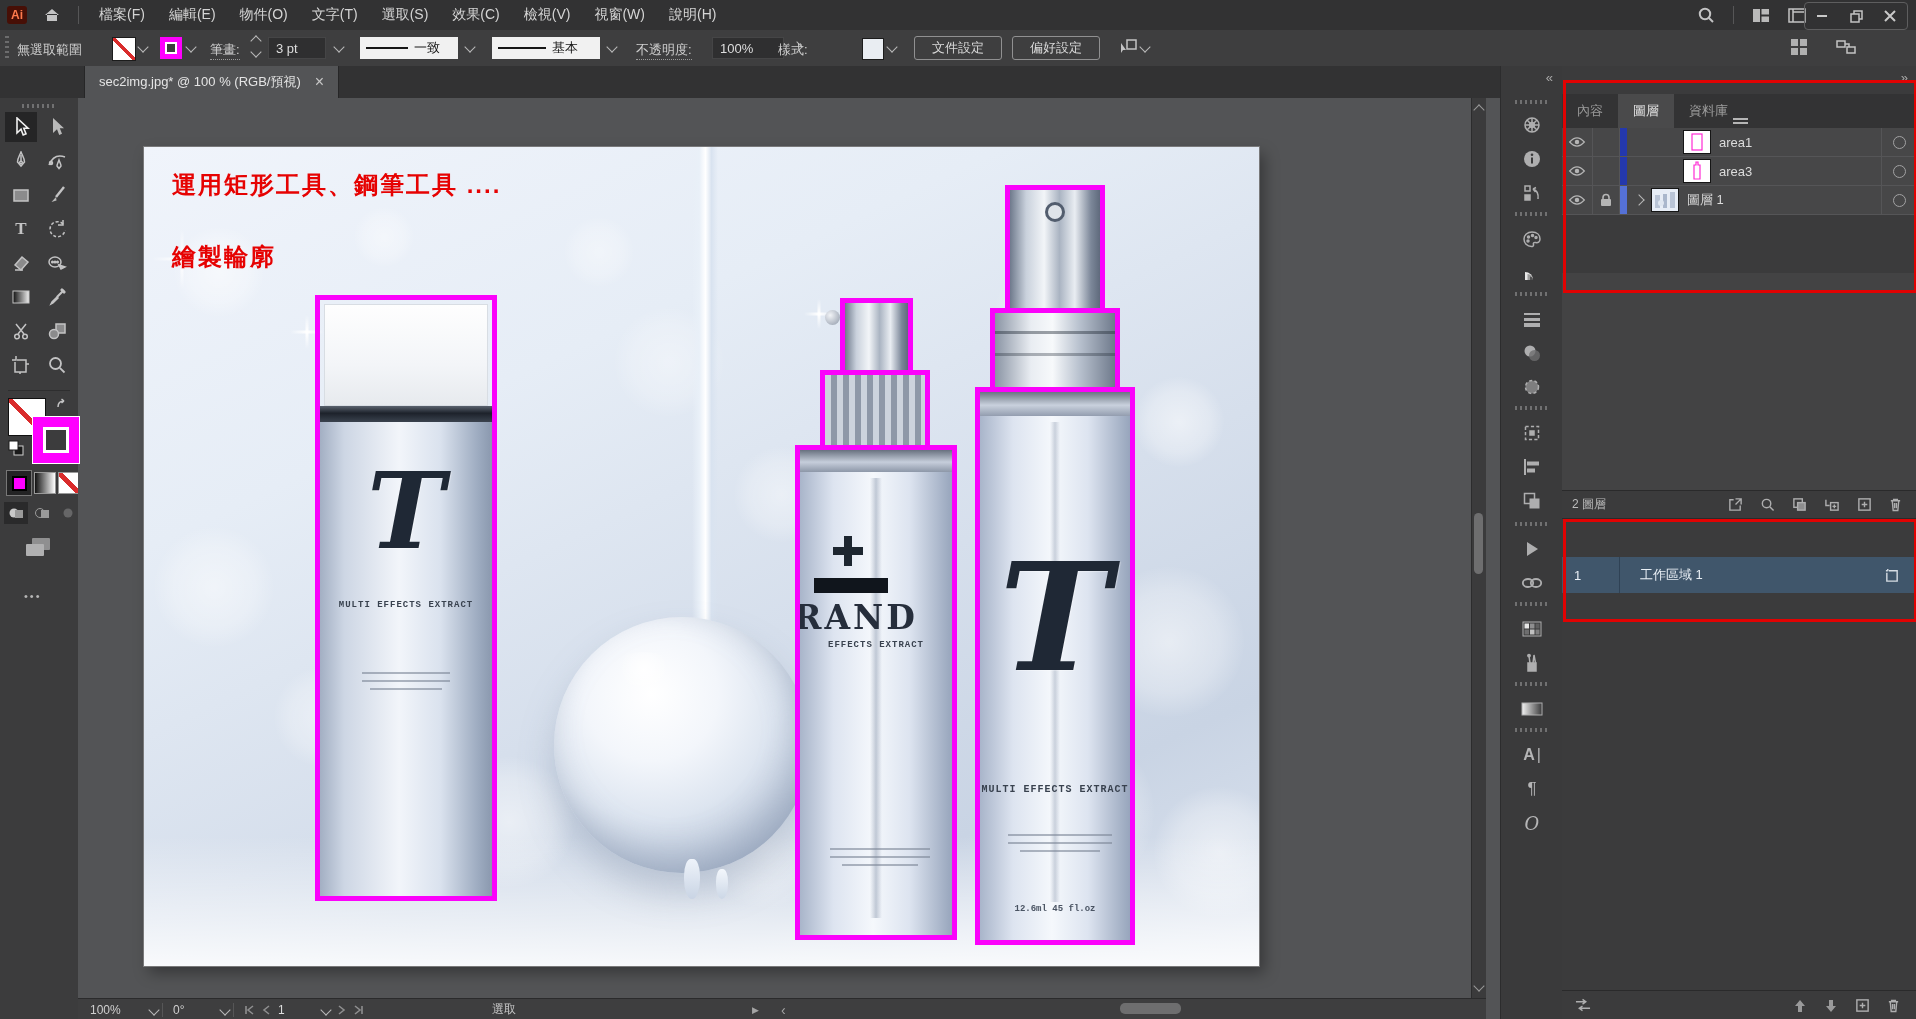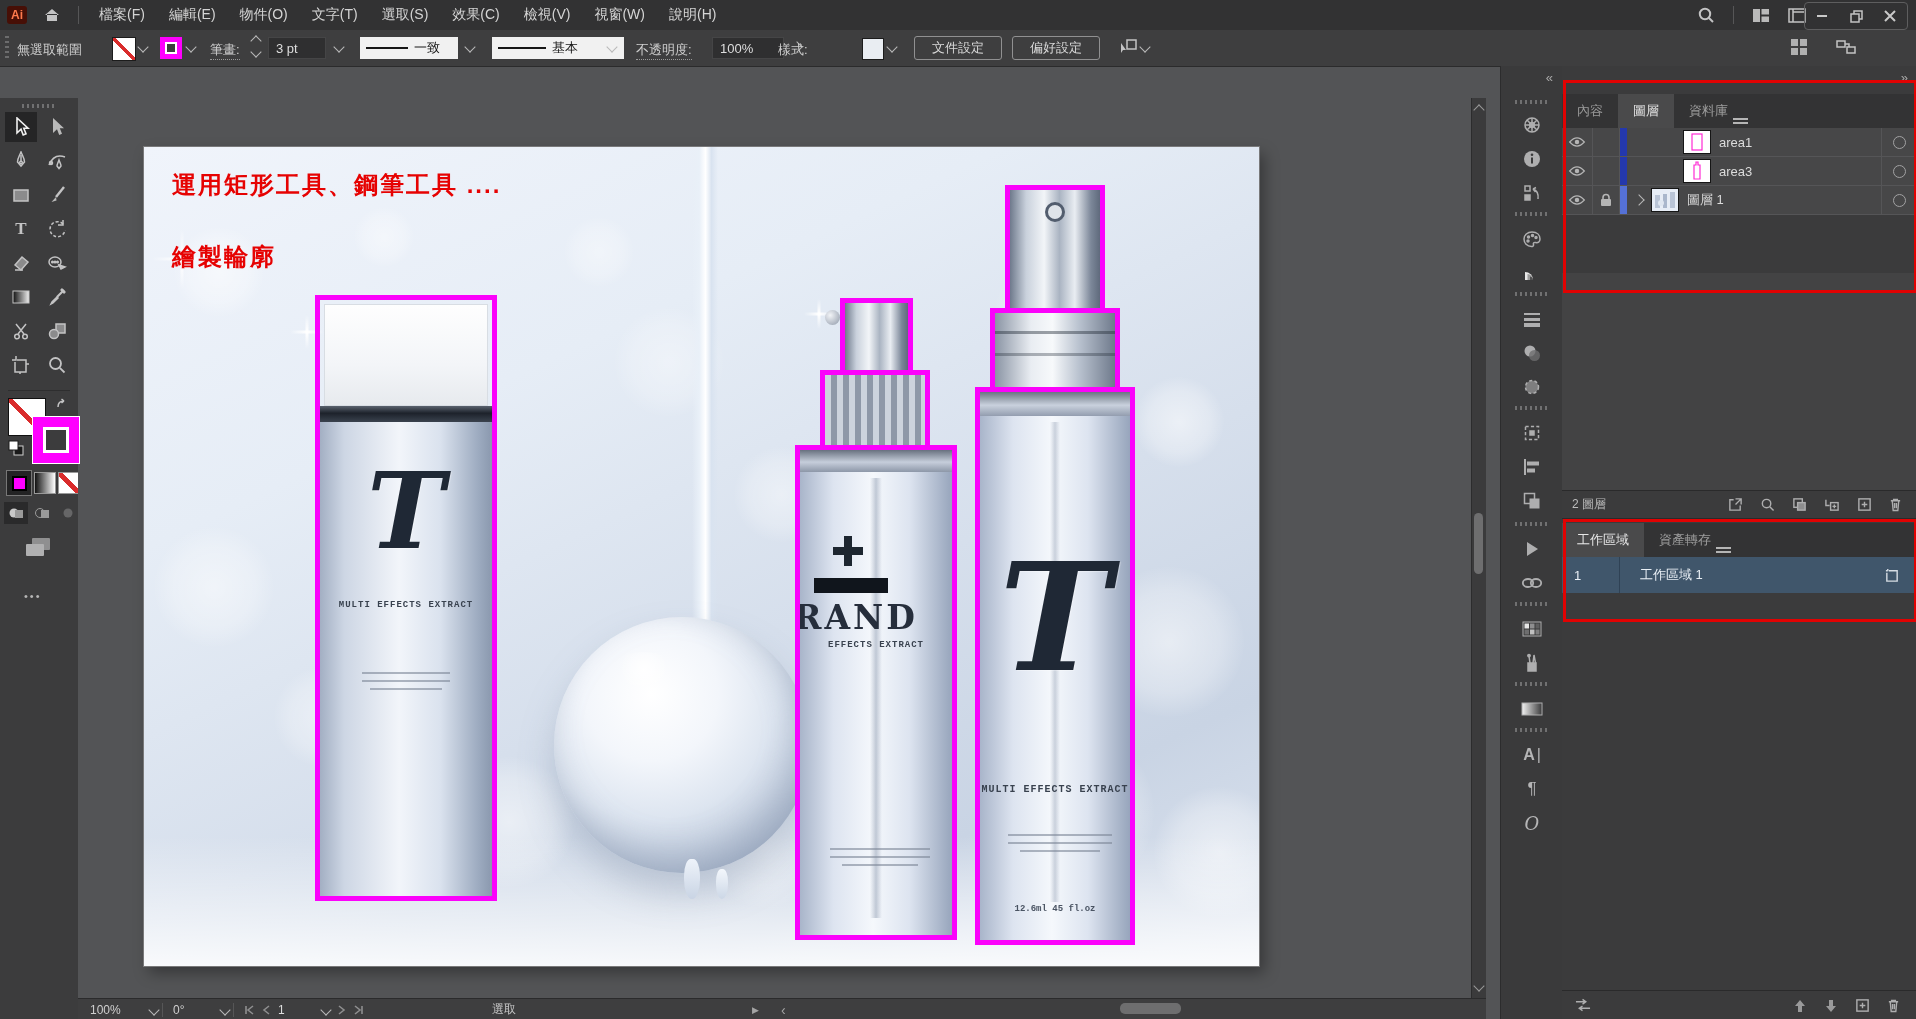--- a/index.html
+++ b/index.html
@@ -141,21 +141,21 @@
     </span>
     <span class="abs field" style="left:268px;top:7px;width:58px;">3 pt</span>
     <span class="chev abs" style="left:335px;top:13px;"></span>
 
     <span class="abs whitebox" style="left:360px;top:7px;width:98px;">
       <span class="wline" style="width:42px;"></span>
         <span>一致</span>
     </span>
     <span class="chev abs" style="left:466px;top:13px;"></span>
 
-    <span class="abs whitebox" style="left:492px;top:7px;width:132px;">
+    <span class="abs whitebox" style="left:492px;top:7px;width:108px;">
       <span class="wline" style="width:48px;"></span>
         <span>基本</span>
     </span>
     <span class="chev abs" style="left:608px;top:13px;"></span>
 
     <span class="abs" style="left:636px;top:11px;border-bottom:1px dotted #9a9a9a;">不透明度:</span>
     <span class="abs field" style="left:712px;top:7px;width:72px;">100%</span>
     <span class="chev abs r" style="left:793px;top:13px;"></span>
 
     <span class="abs" style="left:778px;top:11px;">樣式:</span>
@@ -184,20 +184,26 @@
     <span class="abs flex" style="left:1836px;top:8px;">
       <svg class="t" width="20" height="18" viewBox="0 0 20 18">
           <rect x="1" y="3" width="8" height="6"></rect>
           <rect x="11" y="9" width="8" height="6"></rect>
           <path d="M9 6 L13 6 L13 9"></path>
         </svg>
     </span>
     <span class="abs menu3" style="left:1882px;top:12px;"></span>
   </div>
 
+  <div class="abs bar" style="left:0;top:66px;width:1562px;height:32px;">
+    <div class="abs flex" style="left:84px;top:0;height:32px;background:#535456;padding:0 14px;gap:14px;border-left:1px solid #262627;border-right:1px solid #262627;">
+      <span style="color:#e4e4e4;">sec2img.jpg* @ 100 % (RGB/預視)</span>
+      <span style="color:#c8c8c8;font-size:16px;">×</span>
+    </div>
+  </div>
 
   <div class="abs" style="left:0;top:98px;width:78px;height:921px;background:#3c3c3d;border-right:1px solid #2b2b2c;">
     <div class="grip abs" style="left:22px;top:6px;"></div>
 
     <div class="toolcell active" style="left:5px;top:14px;">
       <svg width="20" height="20" viewBox="0 0 20 20">
           <path d="M6 1 L6 16 L10 12.2 L12.2 18 L15 16.8 L12.8 11.2 L17 11.2 Z" fill="none" stroke="#f0f0f0" stroke-width="1.6"></path>
         </svg>
     </div>
     <div class="toolcell" style="left:41px;top:14px;">
@@ -746,25 +752,20 @@
             <rect x="2" y="2" width="12" height="12"></rect>
             <path d="M8 5 V11 M5 8 H11"></path>
           </svg>
         <svg class="s" width="13" height="15" viewBox="0 0 14 16">
             <path d="M2 4 H12 M5 4 V2.5 H9 V4 M3.5 4 L4.5 14.5 H9.5 L10.5 4"></path>
             <path d="M6 6.5 V12 M8 6.5 V12"></path>
           </svg>
       </span>
     </div>
 
-    <div class="abs flex" style="left:0;top:457px;width:354px;height:34px;background:#333334;">
-      <span class="ptab active">工作區域</span>
-      <span class="ptab">資產轉存</span>
-      <span class="abs menu3" style="right:10px;top:13px;"></span>
-    </div>
 
     <div class="abs flex" style="left:0;top:491px;width:354px;height:36px;background:#40566b;">
       <span class="flex" style="width:58px;height:100%;padding-left:12px;box-sizing:border-box;border-right:1px solid #2f4255;color:#e9eff5;">1</span>
       <span style="padding-left:20px;color:#e9eff5;">工作區域 1</span>
       <span class="flex" style="margin-left:auto;padding-right:16px;">
         <svg class="s" width="16" height="15" viewBox="0 0 17 16" style="stroke:#d6dde4;">
             <path d="M4 3 H2 M4 3 V1"></path>
             <path d="M5 3 H14 V14 H3 V5"></path>
           </svg>
       </span>

